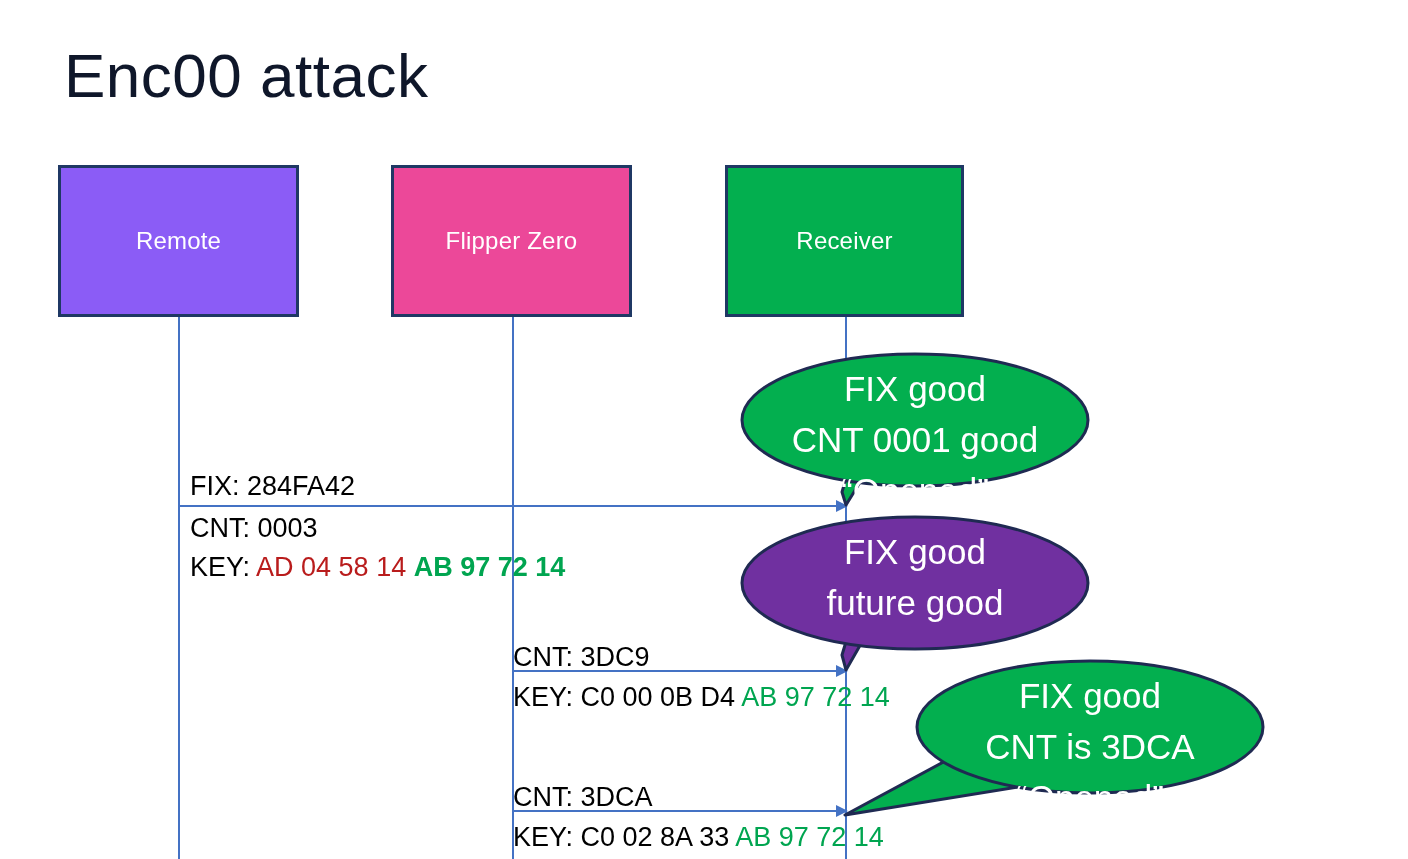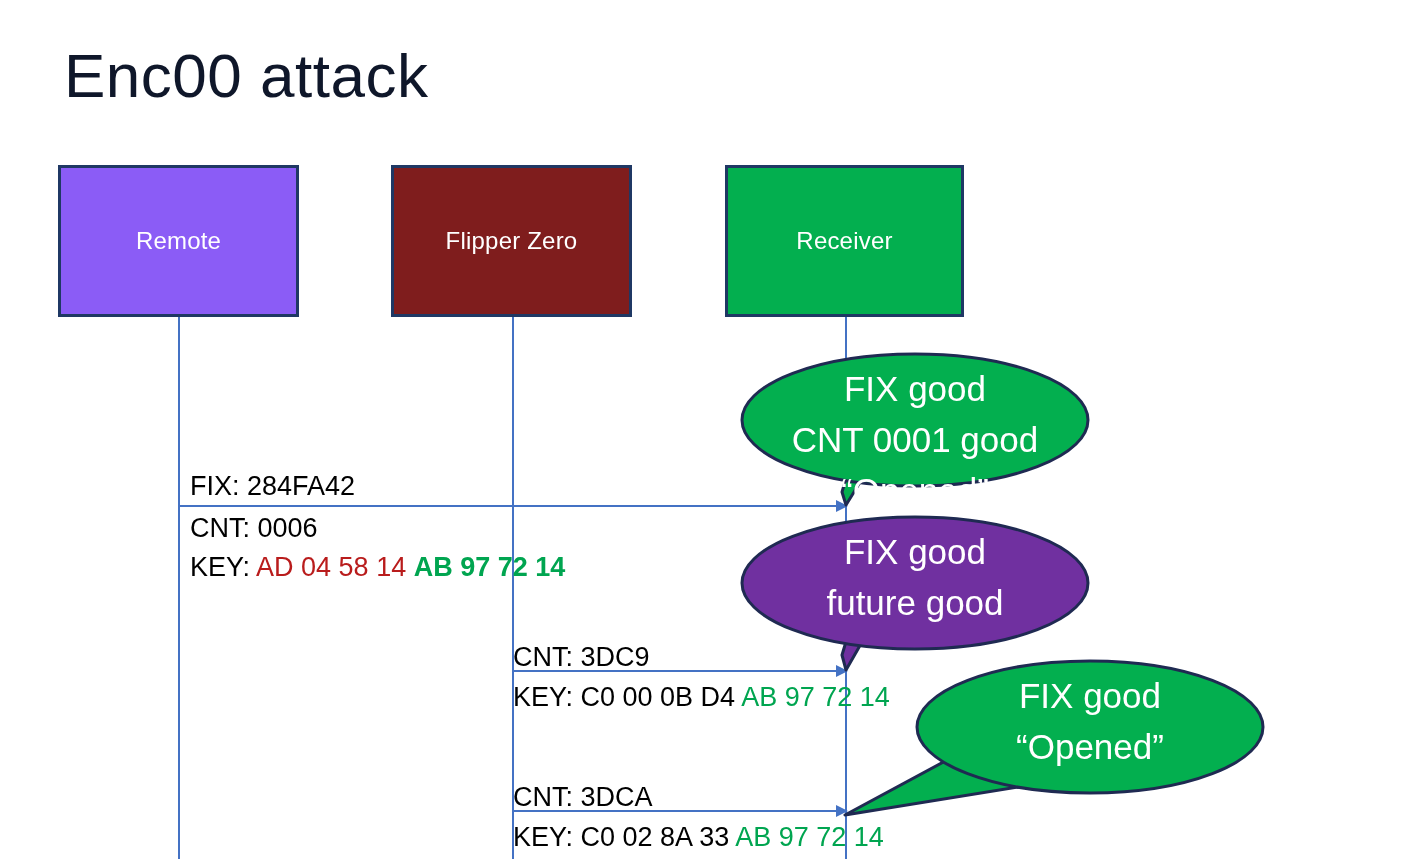--- a/index.html
+++ b/index.html
@@ -37,21 +37,21 @@
     border: 3px solid #1F3864;
     display: flex;
     align-items: center;
     justify-content: center;
     color: #ffffff;
     font-size: 24px;
     font-weight: 400;
     letter-spacing: 0.2px;
   }
   #actor-remote   { left: 58px;  top: 165px; width: 241px; height: 152px; background: #8b5cf6; }
-  #actor-flipper  { left: 391px; top: 165px; width: 241px; height: 152px; background: #7f1d1d; }
+  #actor-flipper  { left: 391px; top: 165px; width: 241px; height: 152px; background: #ec4899; }
   #actor-receiver { left: 725px; top: 165px; width: 239px; height: 152px; background: #03AF4F; }
 
   
   .lifeline {
     position: absolute;
     width: 2px;
     background: #4472C4;
   }
   #lifeline-remote   { left: 178px; top: 317px; height: 542px; }
   #lifeline-flipper  { left: 512px; top: 317px; height: 542px; }
@@ -140,21 +140,21 @@
 
 <div class="lifeline" id="lifeline-remote"></div>
 <div class="lifeline" id="lifeline-flipper"></div>
 <div class="lifeline" id="lifeline-receiver"></div>
 
 <div class="msg-arrow" id="arrow-1"></div>
 <div class="msg-arrow" id="arrow-2"></div>
 <div class="msg-arrow" id="arrow-3"></div>
 
 <div class="msg-label" id="label-fix">FIX: 284FA42</div>
-<div class="msg-label" id="label-cnt1">CNT: 0006</div>
+<div class="msg-label" id="label-cnt1">CNT: 0003</div>
 <div class="msg-label" id="label-key1">
   <span>KEY: </span><span class="hex-red">AD 04 58 14</span><span>&nbsp;</span><span class="hex-green-bold">AB 97 72 14</span>
 </div>
 
 <div class="msg-label" id="label-cnt2">CNT: 3DC9</div>
 <div class="msg-label" id="label-key2">
   <span>KEY: C0 00 0B D4 </span><span class="hex-green">AB 97 72 14</span>
 </div>
 
 <div class="msg-label" id="label-cnt3">CNT: 3DCA</div>
@@ -185,15 +185,16 @@
   </div>
 </div>
 
 <div class="callout" id="callout-3">
   <svg width="350" height="164" viewBox="0 0 350 164">
     <path d="M 60 90 L -70 160 L 116 130 Z" fill="#03AF4F" stroke="#1F2A52" stroke-width="3" stroke-linejoin="round"></path>
     <ellipse cx="175" cy="72" rx="173" ry="66" fill="#03AF4F" stroke="#1F2A52" stroke-width="3"></ellipse>
   </svg>
   <div class="callout-text">
     <span>FIX good</span>
+    <span>CNT is 3DCA</span>
     <span>“Opened”</span>
   </div>
 </div>
 
 </body></html>

